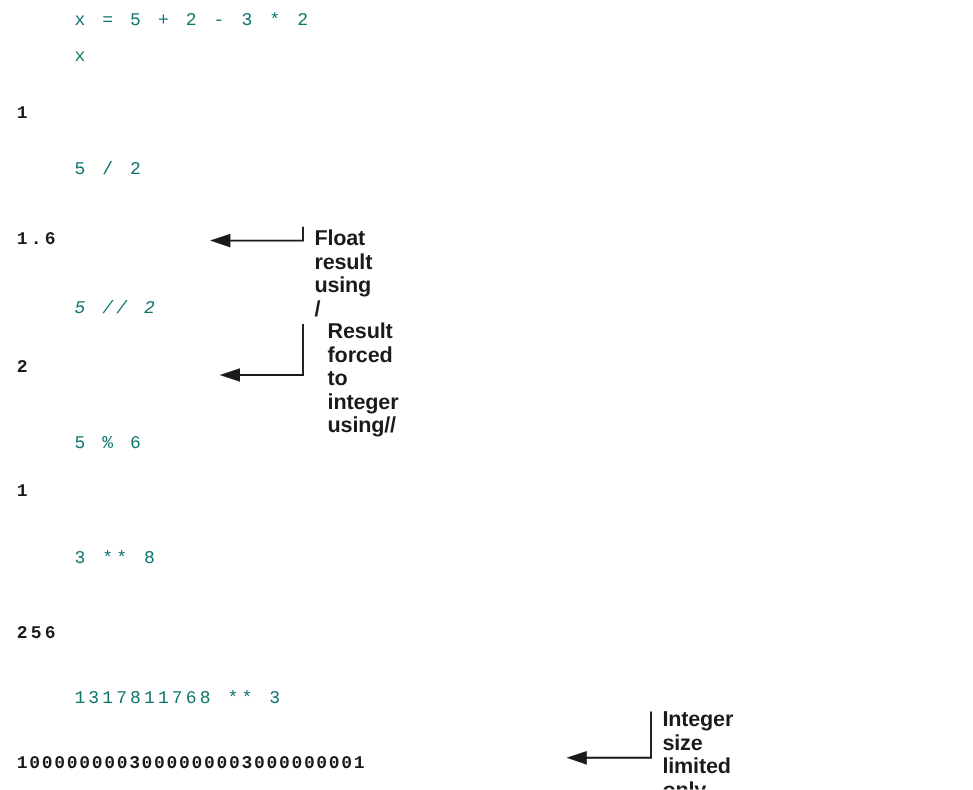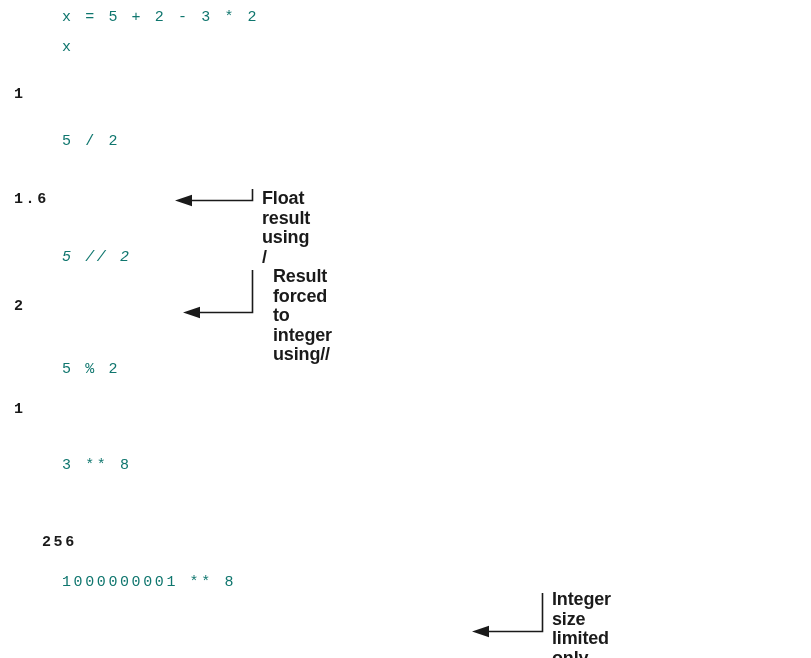--- a/index.html
+++ b/index.html
@@ -75,27 +75,28 @@
   <div class="line input" style="top:9px;">x = 5 + 2 - 3 * 2</div>
   <div class="line input" style="top:39px;">x</div>
   <div class="line output" style="top:86px;">1</div>
 
   <div class="line input" style="top:133px;">5 / 2</div>
   <div class="line output" style="top:191px;">1.6</div>
 
   <div class="line input" style="top:249px;font-style:italic;">5 // 2</div>
   <div class="line output" style="top:298px;">2</div>
 
-  <div class="line input" style="top:361px;">5 % 2</div>
+  <div class="line input" style="top:361px;">5 % 6</div>
   <div class="line output" style="top:401px;">1</div>
 
   <div class="line input" style="top:457px;">3 ** 8</div>
-  <div class="line output" style="top:534px;margin-left:28px;">256</div>
+  <div class="line output" style="top:520px;">256</div>
 
-  <div class="line input" style="top:574px;">1000000001 ** 8</div>
+  <div class="line input" style="top:574px;">1317811768 ** 3</div>
+  <div class="line output bignum" style="top:628px;">1000000003000000003000000001</div>
 
   <div class="callout">
     <div class="leader" style="left:173px; top:188px;">
       <svg width="84" height="26" viewBox="0 0 84 26">
         <path d="M 79.5 1 L 79.5 12.5 L 16 12.5" fill="none" stroke="#1a1a1a" stroke-width="1.6"></path>
         <path d="M 2 12.5 L 19 6.8 L 19 18.2 Z" fill="#1a1a1a"></path>
       </svg>
     </div>
     <div class="callout-text" style="left:262px; top:189px;">Float result using /</div>
   </div>

